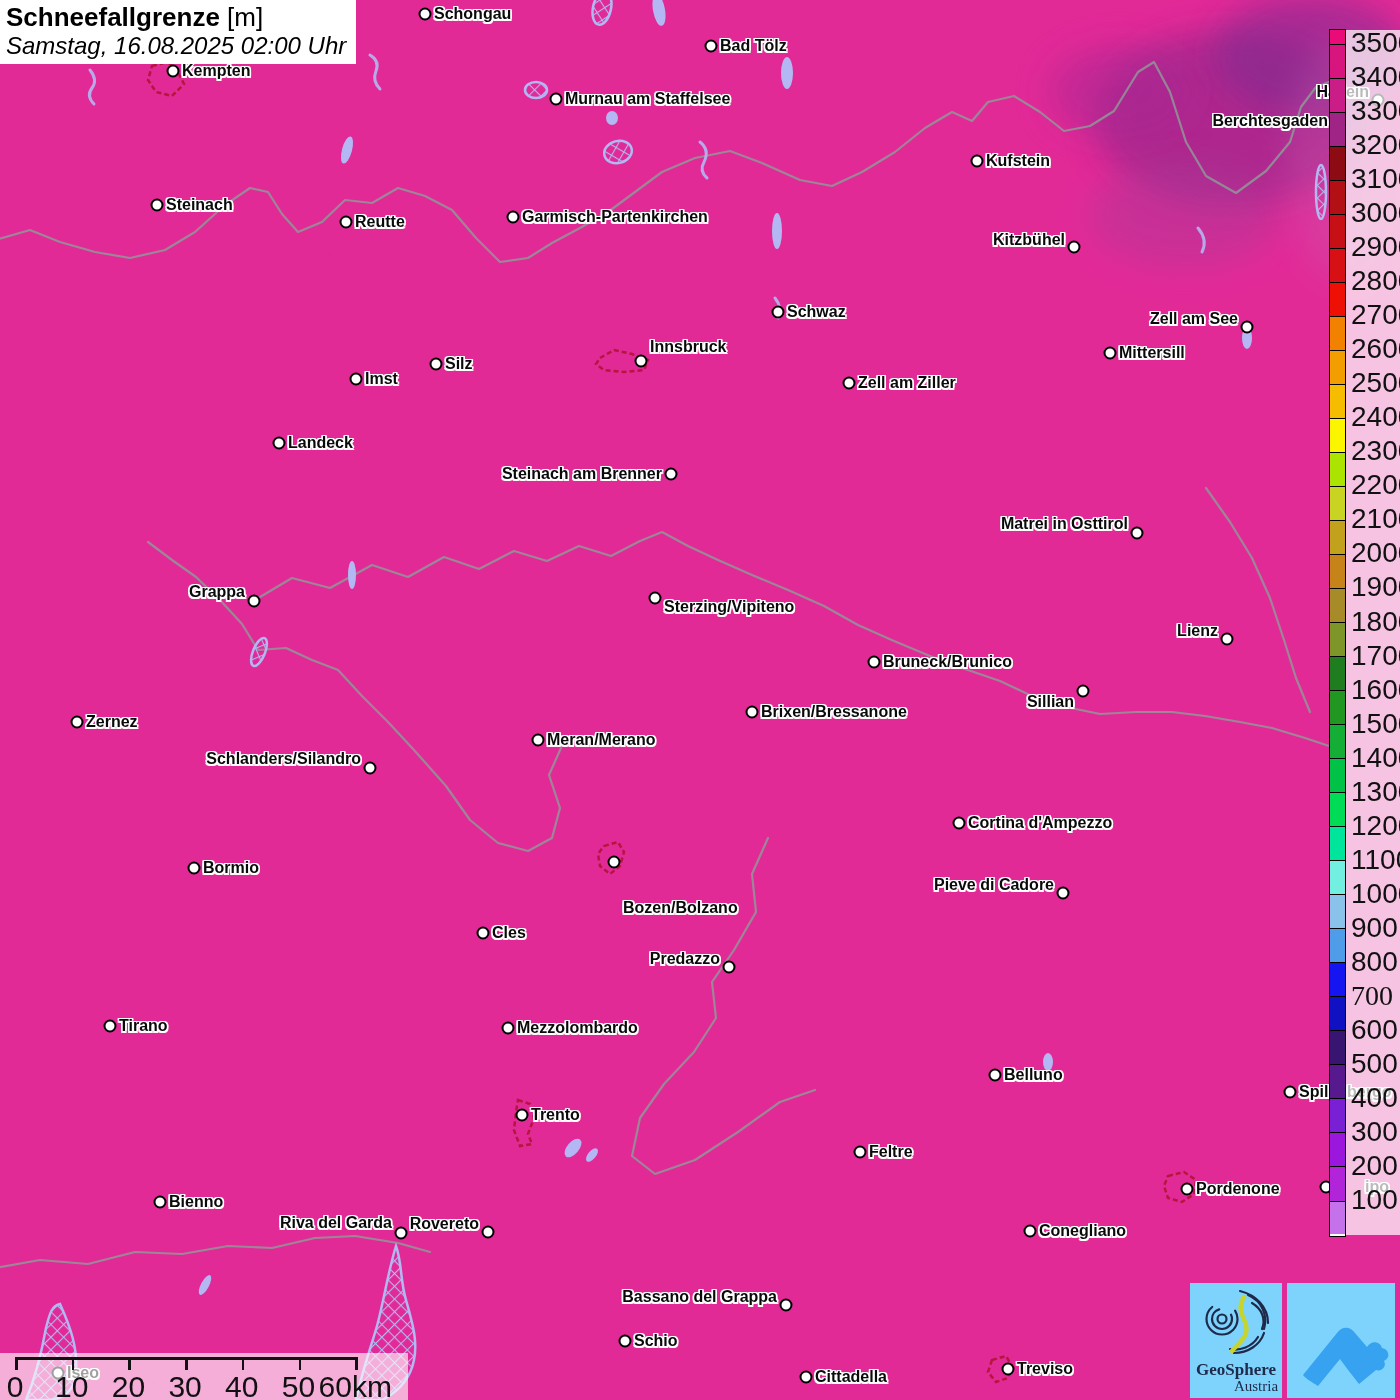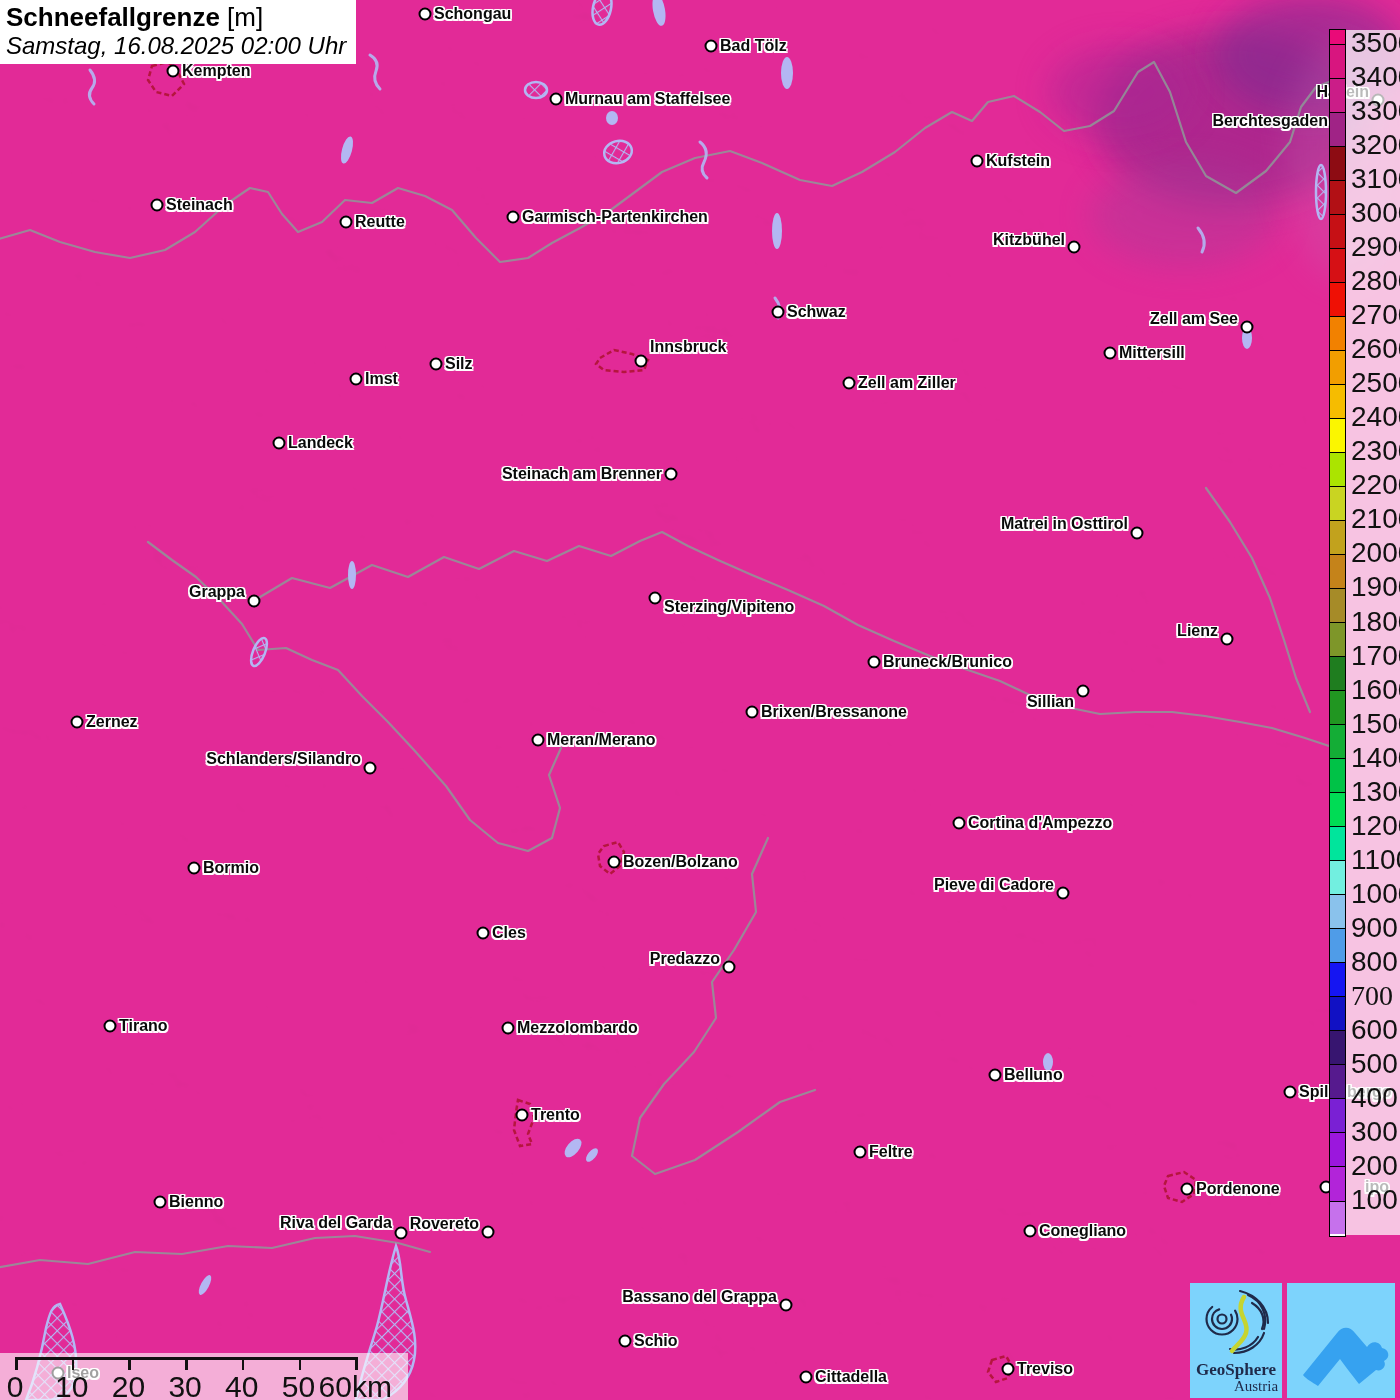--- a/index.html
+++ b/index.html
@@ -254,21 +254,21 @@
       <div class="city">
         <div class="city-dot" style="left: 959px; top: 823px;"></div>
         <div class="city-label" style="top: 823px; left: 968px; transform: translateY(-50%);">Cortina d'Ampezzo</div>
       </div>
       <div class="city">
         <div class="city-dot" style="left: 194px; top: 868px;"></div>
         <div class="city-label" style="top: 868px; left: 203px; transform: translateY(-50%);">Bormio</div>
       </div>
       <div class="city">
         <div class="city-dot" style="left: 614px; top: 862px;"></div>
-        <div class="city-label" style="top: 862px; left: 623px; transform: translateY(-50%);">Bozen/Bolzano</div>
+        <div class="city-label" style="top: 908px; left: 623px; transform: translateY(-50%);">Bozen/Bolzano</div>
       </div>
       <div class="city">
         <div class="city-dot" style="left: 1063px; top: 893px;"></div>
         <div class="city-label" style="top: 885px; left: 1054px; transform: translate(-100%, -50%);">Pieve di Cadore</div>
       </div>
       <div class="city">
         <div class="city-dot" style="left: 483px; top: 933px;"></div>
         <div class="city-label" style="top: 933px; left: 492px; transform: translateY(-50%);">Cles</div>
       </div>
       <div class="city">

